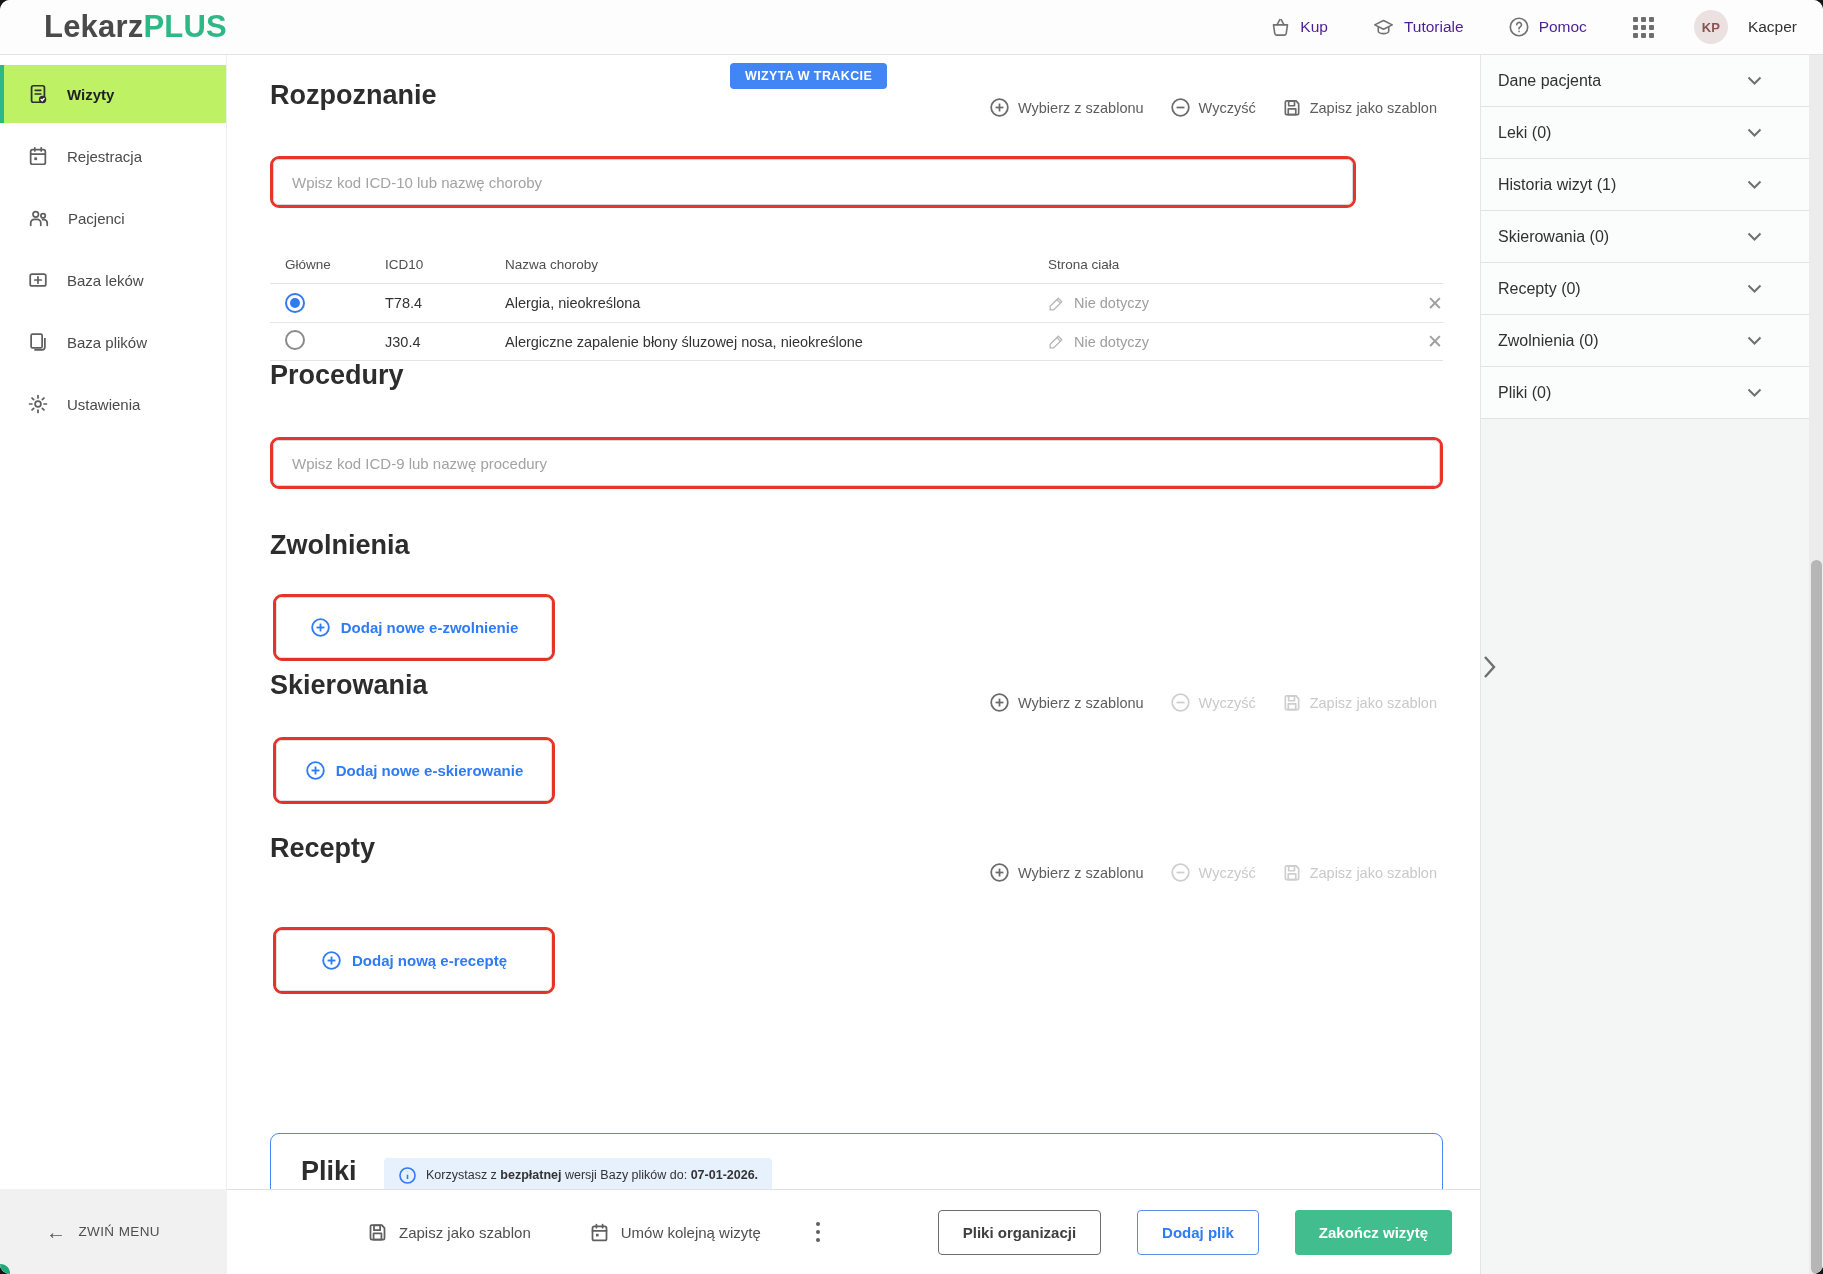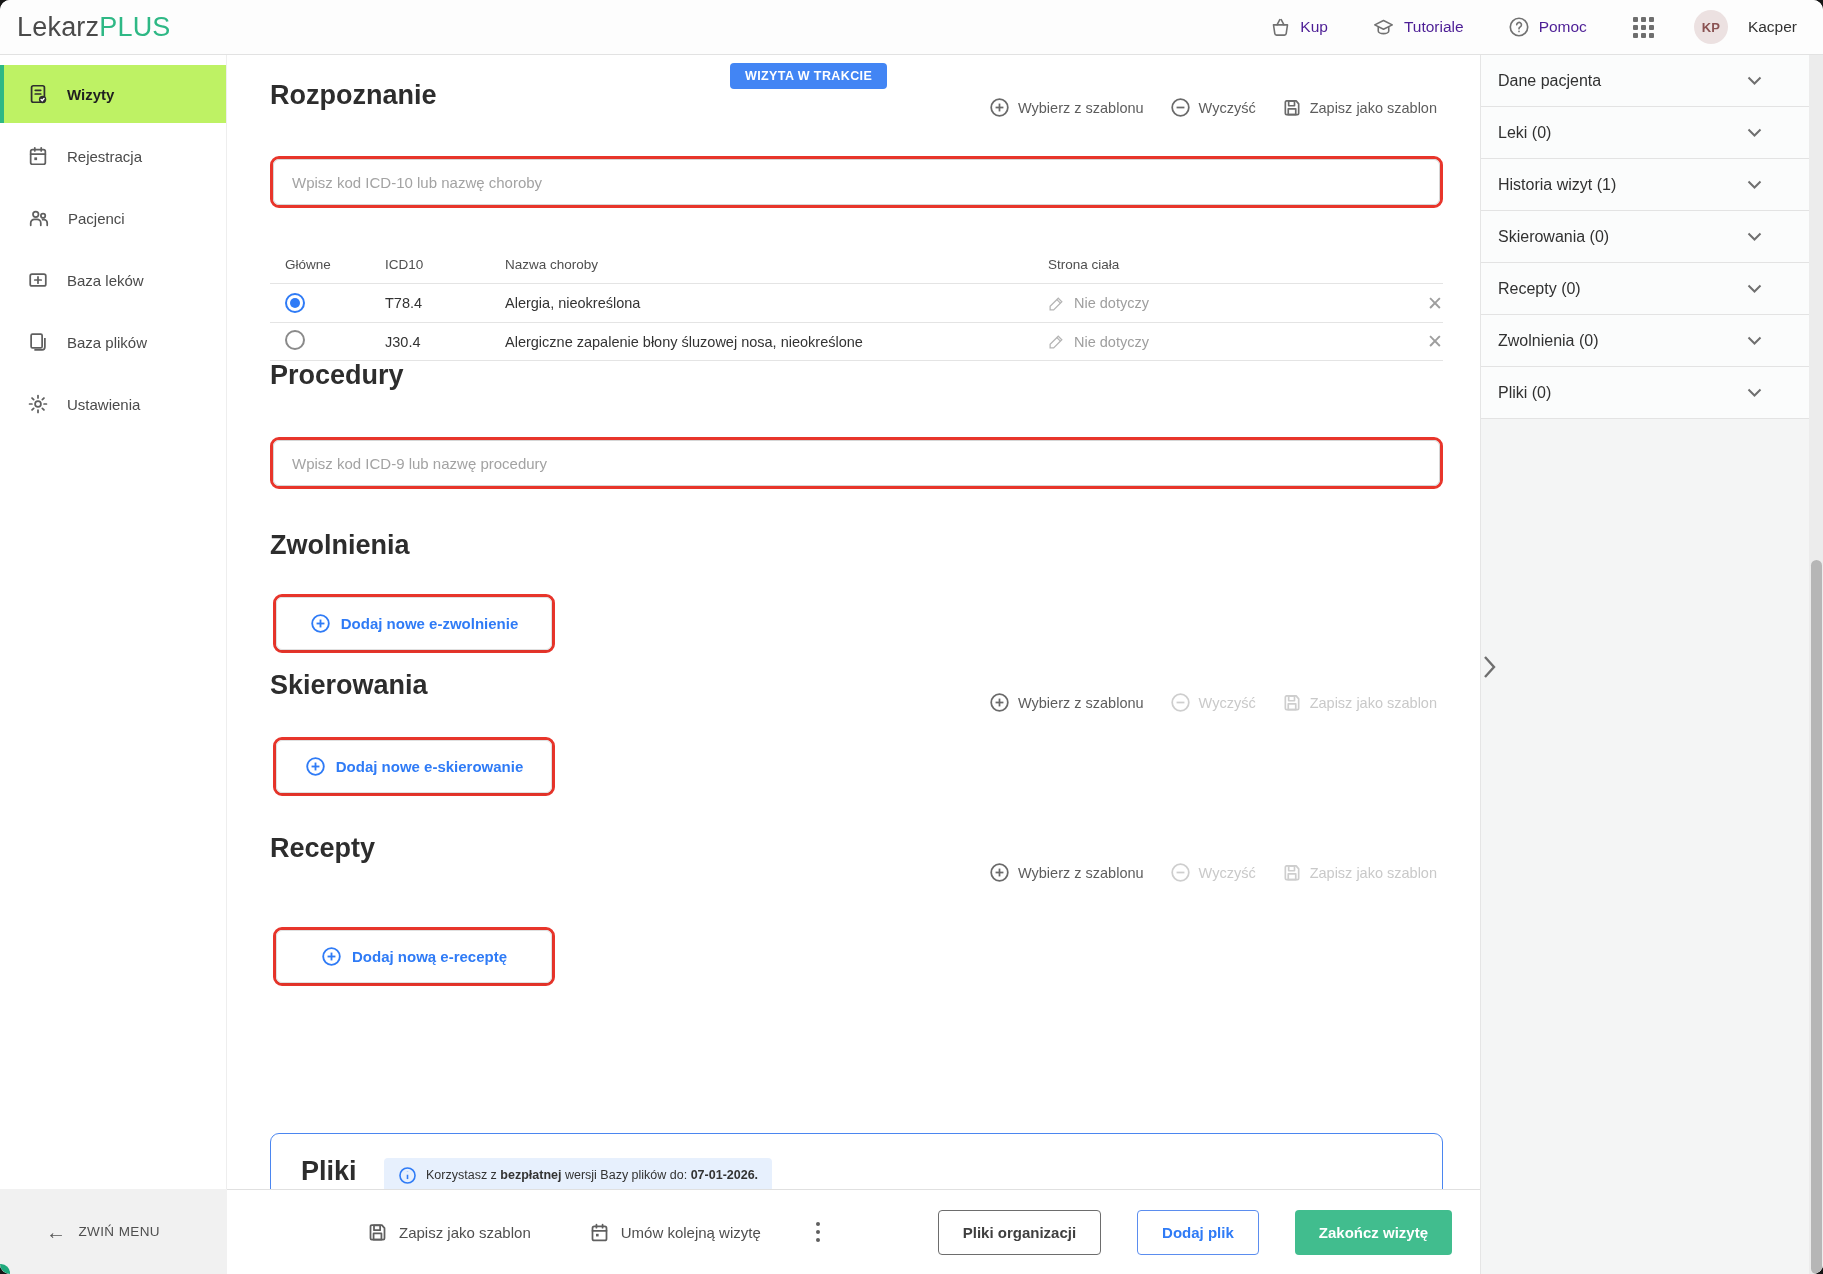--- a/index.html
+++ b/index.html
@@ -1,21 +1,21 @@
 <!DOCTYPE html>
 <html lang="pl"><head>
 <meta charset="utf-8">
 <style>
   html,body{margin:0;padding:0;background:#161616;font-family:"Liberation Sans","DejaVu Sans",sans-serif;}
   *{box-sizing:border-box;}
   .app{position:relative;width:1823px;height:1274px;background:#fff;border-radius:10px;overflow:hidden;margin:0 auto;}
 
   
   .topbar{position:absolute;left:0;top:0;width:100%;height:55px;background:#fdfdfd;border-bottom:1px solid #e2e2e2;display:flex;align-items:center;z-index:30;}
-  .logo{margin-left:17px;font-size:27px;font-weight:400;letter-spacing:.2px;white-space:nowrap;}
+  .logo{margin-left:44px;font-size:31px;font-weight:700;letter-spacing:.2px;white-space:nowrap;}
   .logo .lg-a{color:#4a4a4a;} .logo .lg-b{color:#2eb885;}
   .clinic{position:absolute;left:610px;top:0;height:55px;display:flex;align-items:center;gap:9px;color:#2eb885;font-size:15.5px;font-weight:700;cursor:pointer;}
   .clinic .caret{margin-left:26px;width:0;height:0;border-left:6px solid transparent;border-right:6px solid transparent;border-top:7px solid #4f4f4f;}
   .top-right{margin-left:auto;display:flex;align-items:center;padding-right:26px;}
   .top-link{display:flex;align-items:center;gap:9px;color:#4c1d95;font-size:15.5px;cursor:pointer;}
   .top-link + .top-link{margin-left:44px;}
   .grid-icon{margin-left:46px;display:grid;grid-template-columns:repeat(3,5px);grid-template-rows:repeat(3,5px);gap:3px;cursor:pointer;}
   .grid-icon span{background:#6e6e6e;border-radius:1px;}
   .avatar{margin-left:40px;width:34px;height:34px;border-radius:50%;background:#ece1e1;color:#8a5252;font-size:13px;font-weight:700;display:flex;align-items:center;justify-content:center;}
   .username{margin-left:20px;color:#333;font-size:15.5px;}
@@ -35,21 +35,21 @@
   .main{position:absolute;left:227px;top:55px;width:1253px;height:1219px;background:#fff;}
   .badge{position:absolute;left:503px;top:8px;background:#4285f4;color:#fff;font-size:12.5px;font-weight:700;letter-spacing:.4px;padding:6px 15px;border-radius:4px;}
   h1.sec{position:absolute;margin:0;font-size:27px;font-weight:700;color:#2d2d2d;left:43px;}
   .actions{position:absolute;right:43px;display:flex;align-items:center;gap:26px;}
   .act{display:flex;align-items:center;gap:8px;color:#5d5d5d;font-size:14.5px;cursor:pointer;white-space:nowrap;}
   .act svg{color:#6a6a6a;}
   .act.disabled{color:#c9c9c9;cursor:default;} .act.disabled svg{color:#cecece;}
   .red-wrap{position:absolute;border:3px solid #e8352b;border-radius:9px;background:#fff;}
   .red-wrap input{width:100%;height:46px;border:1px solid #d6d6d6;border-radius:6px;padding:0 18px;font-size:15px;color:#333;outline:none;font-family:inherit;}
   .red-wrap input::placeholder{color:#a3a3a3;}
-  .add-btn{width:100%;height:53px;background:#fff;border:1px solid #e0e0e0;border-radius:6px;box-shadow:0 1px 3px rgba(0,0,0,.08);display:flex;align-items:center;justify-content:center;gap:10px;color:#2f7bf6;font-size:15px;font-weight:700;cursor:pointer;font-family:inherit;}
+  .add-btn{width:100%;height:61px;background:#fff;border:1px solid #e0e0e0;border-radius:6px;box-shadow:0 1px 3px rgba(0,0,0,.08);display:flex;align-items:center;justify-content:center;gap:10px;color:#2f7bf6;font-size:15px;font-weight:700;cursor:pointer;font-family:inherit;}
 
   
   .dx-table{position:absolute;left:43px;top:190px;width:1173px;}
   .dx-hrow{display:flex;align-items:center;height:38px;color:#4f4f4f;font-size:13.5px;}
   .dx-row{display:flex;align-items:center;height:39px;border-top:1px solid #e4e4e4;font-size:14.5px;color:#333;}
   .dx-row:last-child{border-bottom:1px solid #e4e4e4;}
   .c1{width:115px;padding-left:15px;} .c2{width:120px;} .c3{flex:1;} .c4{width:350px;display:flex;align-items:center;gap:9px;color:#9e9e9e;} .c5{width:45px;text-align:right;}
   .radio{width:20px;height:20px;border-radius:50%;border:2px solid #8a8a8a;display:inline-flex;align-items:center;justify-content:center;cursor:pointer;background:#fff;}
   .radio.sel{border-color:#2f7bf6;}
   .radio.sel i{width:10px;height:10px;border-radius:50%;background:#2f7bf6;}
@@ -231,21 +231,21 @@
         <span style="display:flex;">
             <svg width="20" height="20" viewBox="0 0 24 24" fill="none" stroke="currentColor" stroke-width="2" stroke-linejoin="round">
               <path d="M4 5a1.5 1.5 0 0 1 1.5-1.5H17L20 7v11.5A1.5 1.5 0 0 1 18.5 20h-13A1.5 1.5 0 0 1 4 18.5V5z"></path>
               <rect x="8" y="3.8" width="7" height="5.5"></rect>
               <rect x="7.5" y="13" width="9" height="7"></rect>
             </svg>
           </span>
         <span>Zapisz jako szablon</span>
       </div>
     </div>
-    <div class="red-wrap" style="left:43px;top:101px;width:1173px;">
+    <div class="red-wrap" style="left:43px;top:101px;width:1086px;">
       <input type="text" placeholder="Wpisz kod ICD-10 lub nazwę choroby" style="">
     </div>
 
     <div class="dx-table">
       <div class="dx-hrow">
         <div class="c1">Główne</div>
         <div class="c2">ICD10</div>
         <div class="c3">Nazwa choroby</div>
         <div class="c4" style="color:#4f4f4f;">Strona ciała</div>
         <div class="c5"></div>

